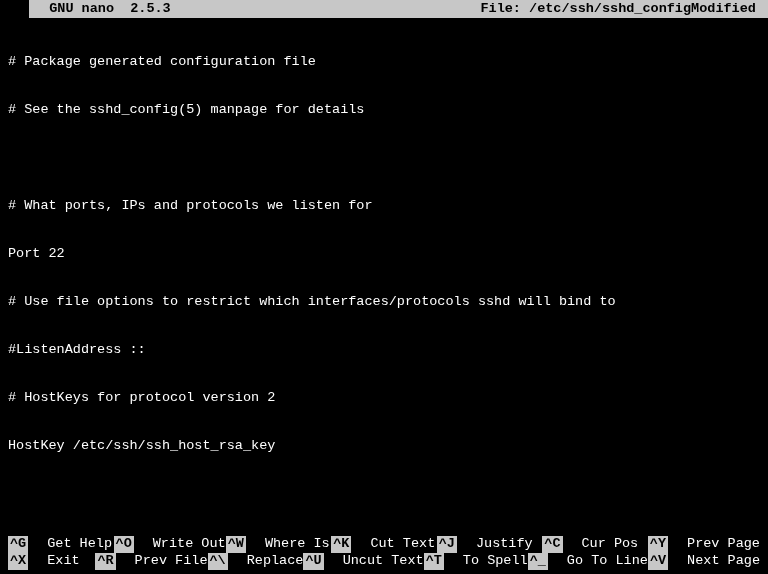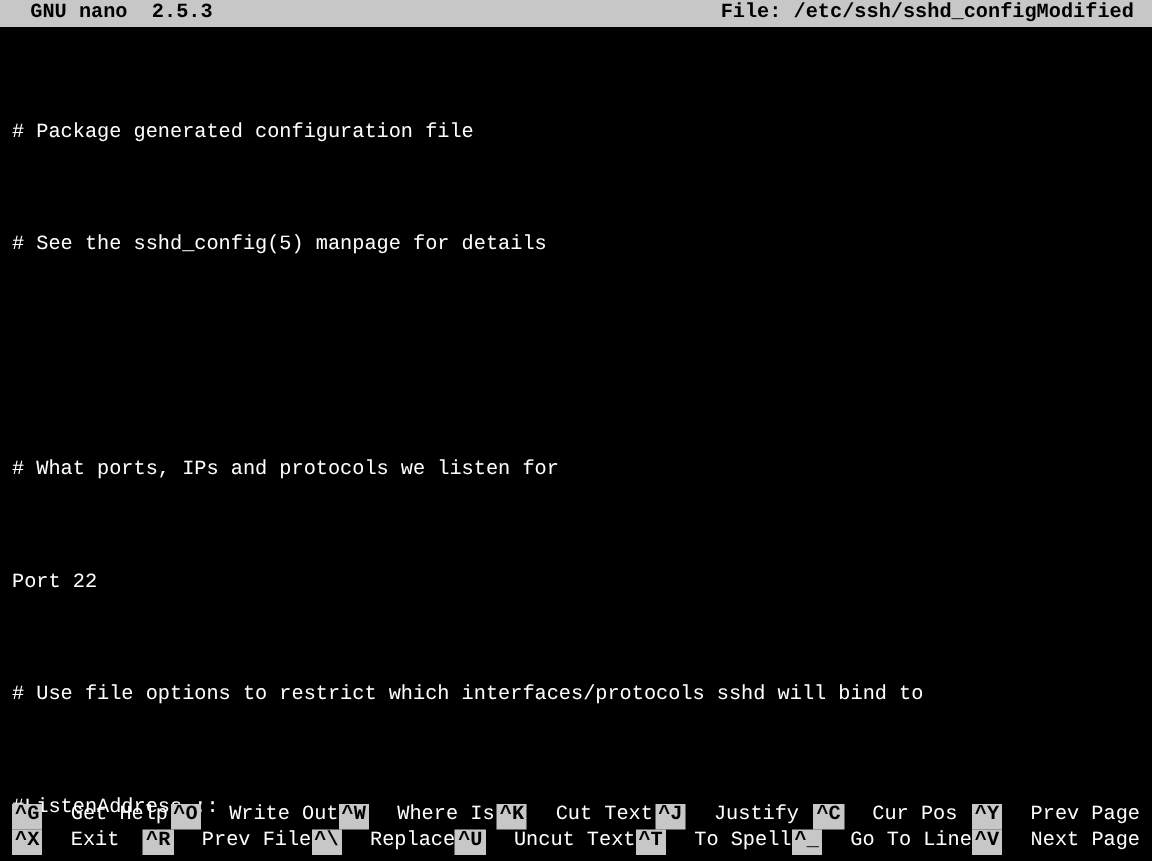--- a/index.html
+++ b/index.html
@@ -18,39 +18,39 @@
       overflow: hidden;
       position: relative;
     }
     .titlebar {
       background: #c7c7c7;
       color: #000;
       display: flex;
       padding: 1px 4px;
       font-weight: bold;
       white-space: pre;
+      margin-left: 29px;
     }
     .titlebar .left {
       flex: 0 0 auto;
     }
     .titlebar .center {
       flex: 1 1 auto;
       text-align: right;
     }
     .titlebar .right {
       flex: 0 0 auto;
       text-align: left;
     }
     .content {
       padding: 4px 8px 0 8px;
       white-space: pre;
     }
     .line {
       height: 16px;
-      margin-top: 27px;
     }
     .shortcuts {
       position: absolute;
       bottom: 0;
       left: 0;
       width: 100%;
       padding: 0 8px 4px 8px;
     }
     .shortcut-row {
       display: flex;
@@ -83,20 +83,21 @@
 </div>
 
 <div class="content">
   <div class="line"># Package generated configuration file</div>
   <div class="line"># See the sshd_config(5) manpage for details</div>
   <div class="line"></div>
   <div class="line"># What ports, IPs and protocols we listen for</div>
   <div class="line">Port 22</div>
   <div class="line"># Use file options to restrict which interfaces/protocols sshd will bind to</div>
   <div class="line">#ListenAddress ::</div>
+  <div class="line"># HostKeys for protocol version 2</div>
   <div class="line">HostKey /etc/ssh/ssh_host_rsa_key</div>
   
   
   
   
   
   
   
   
   

